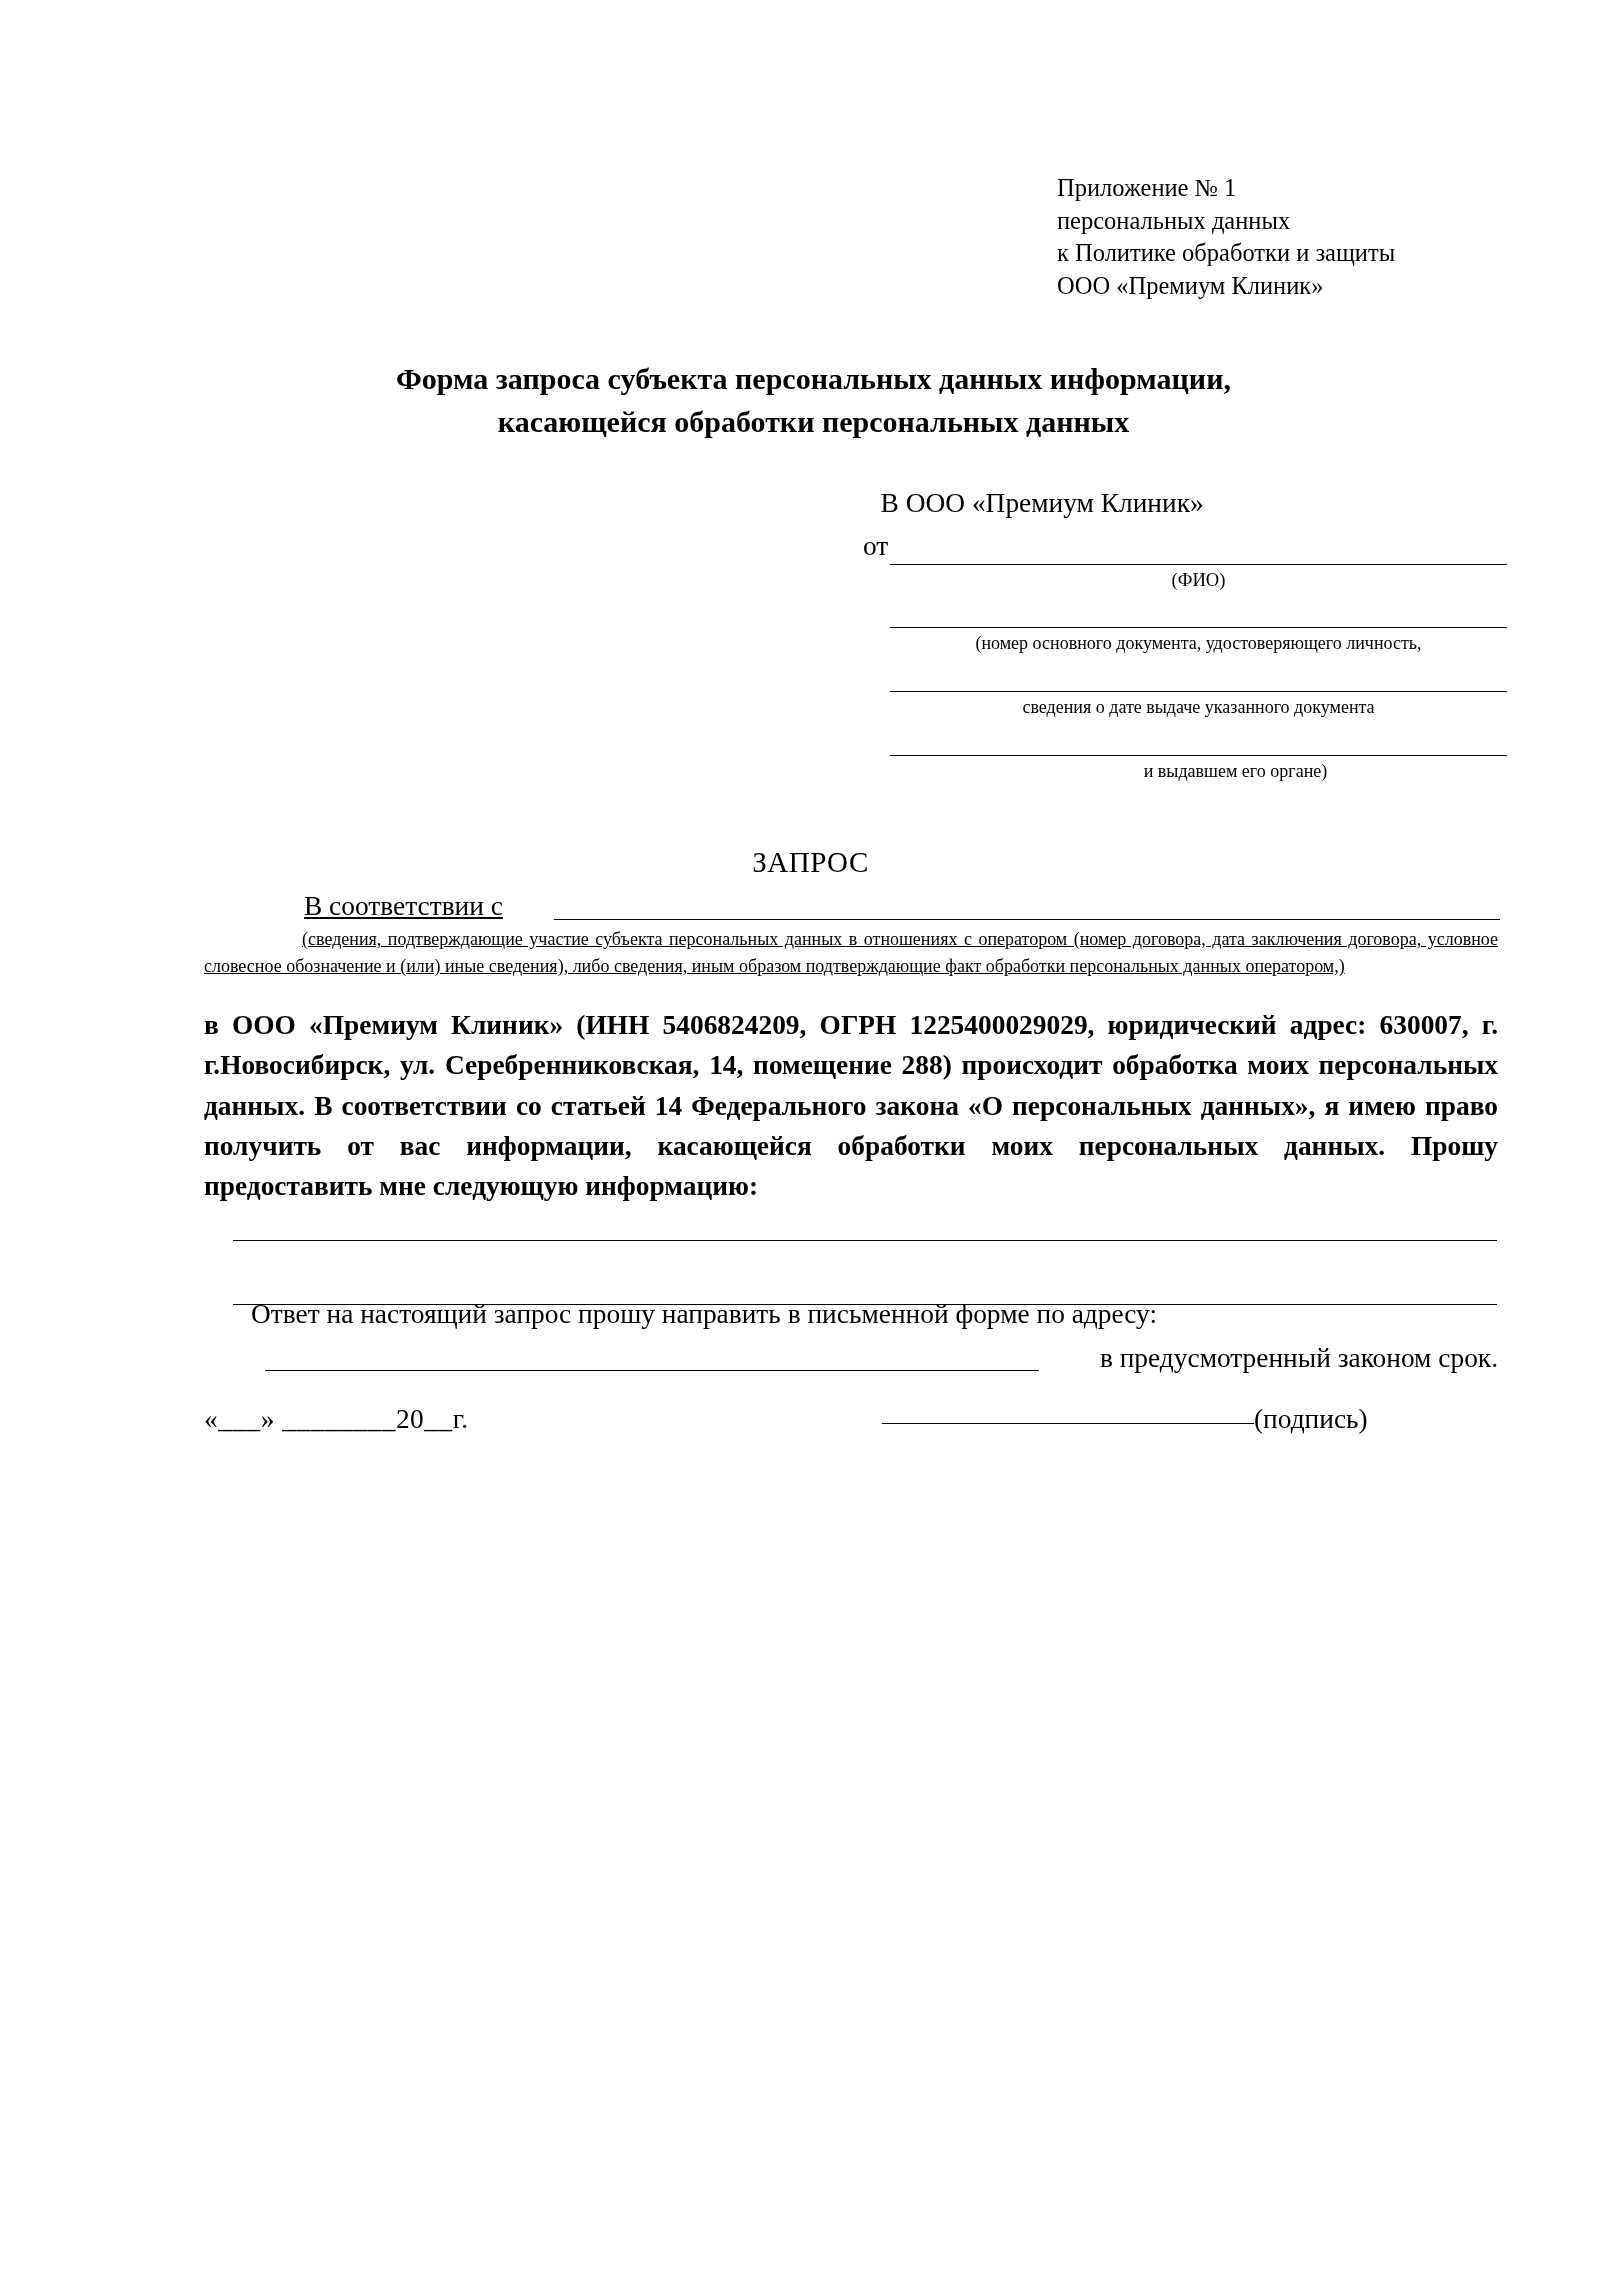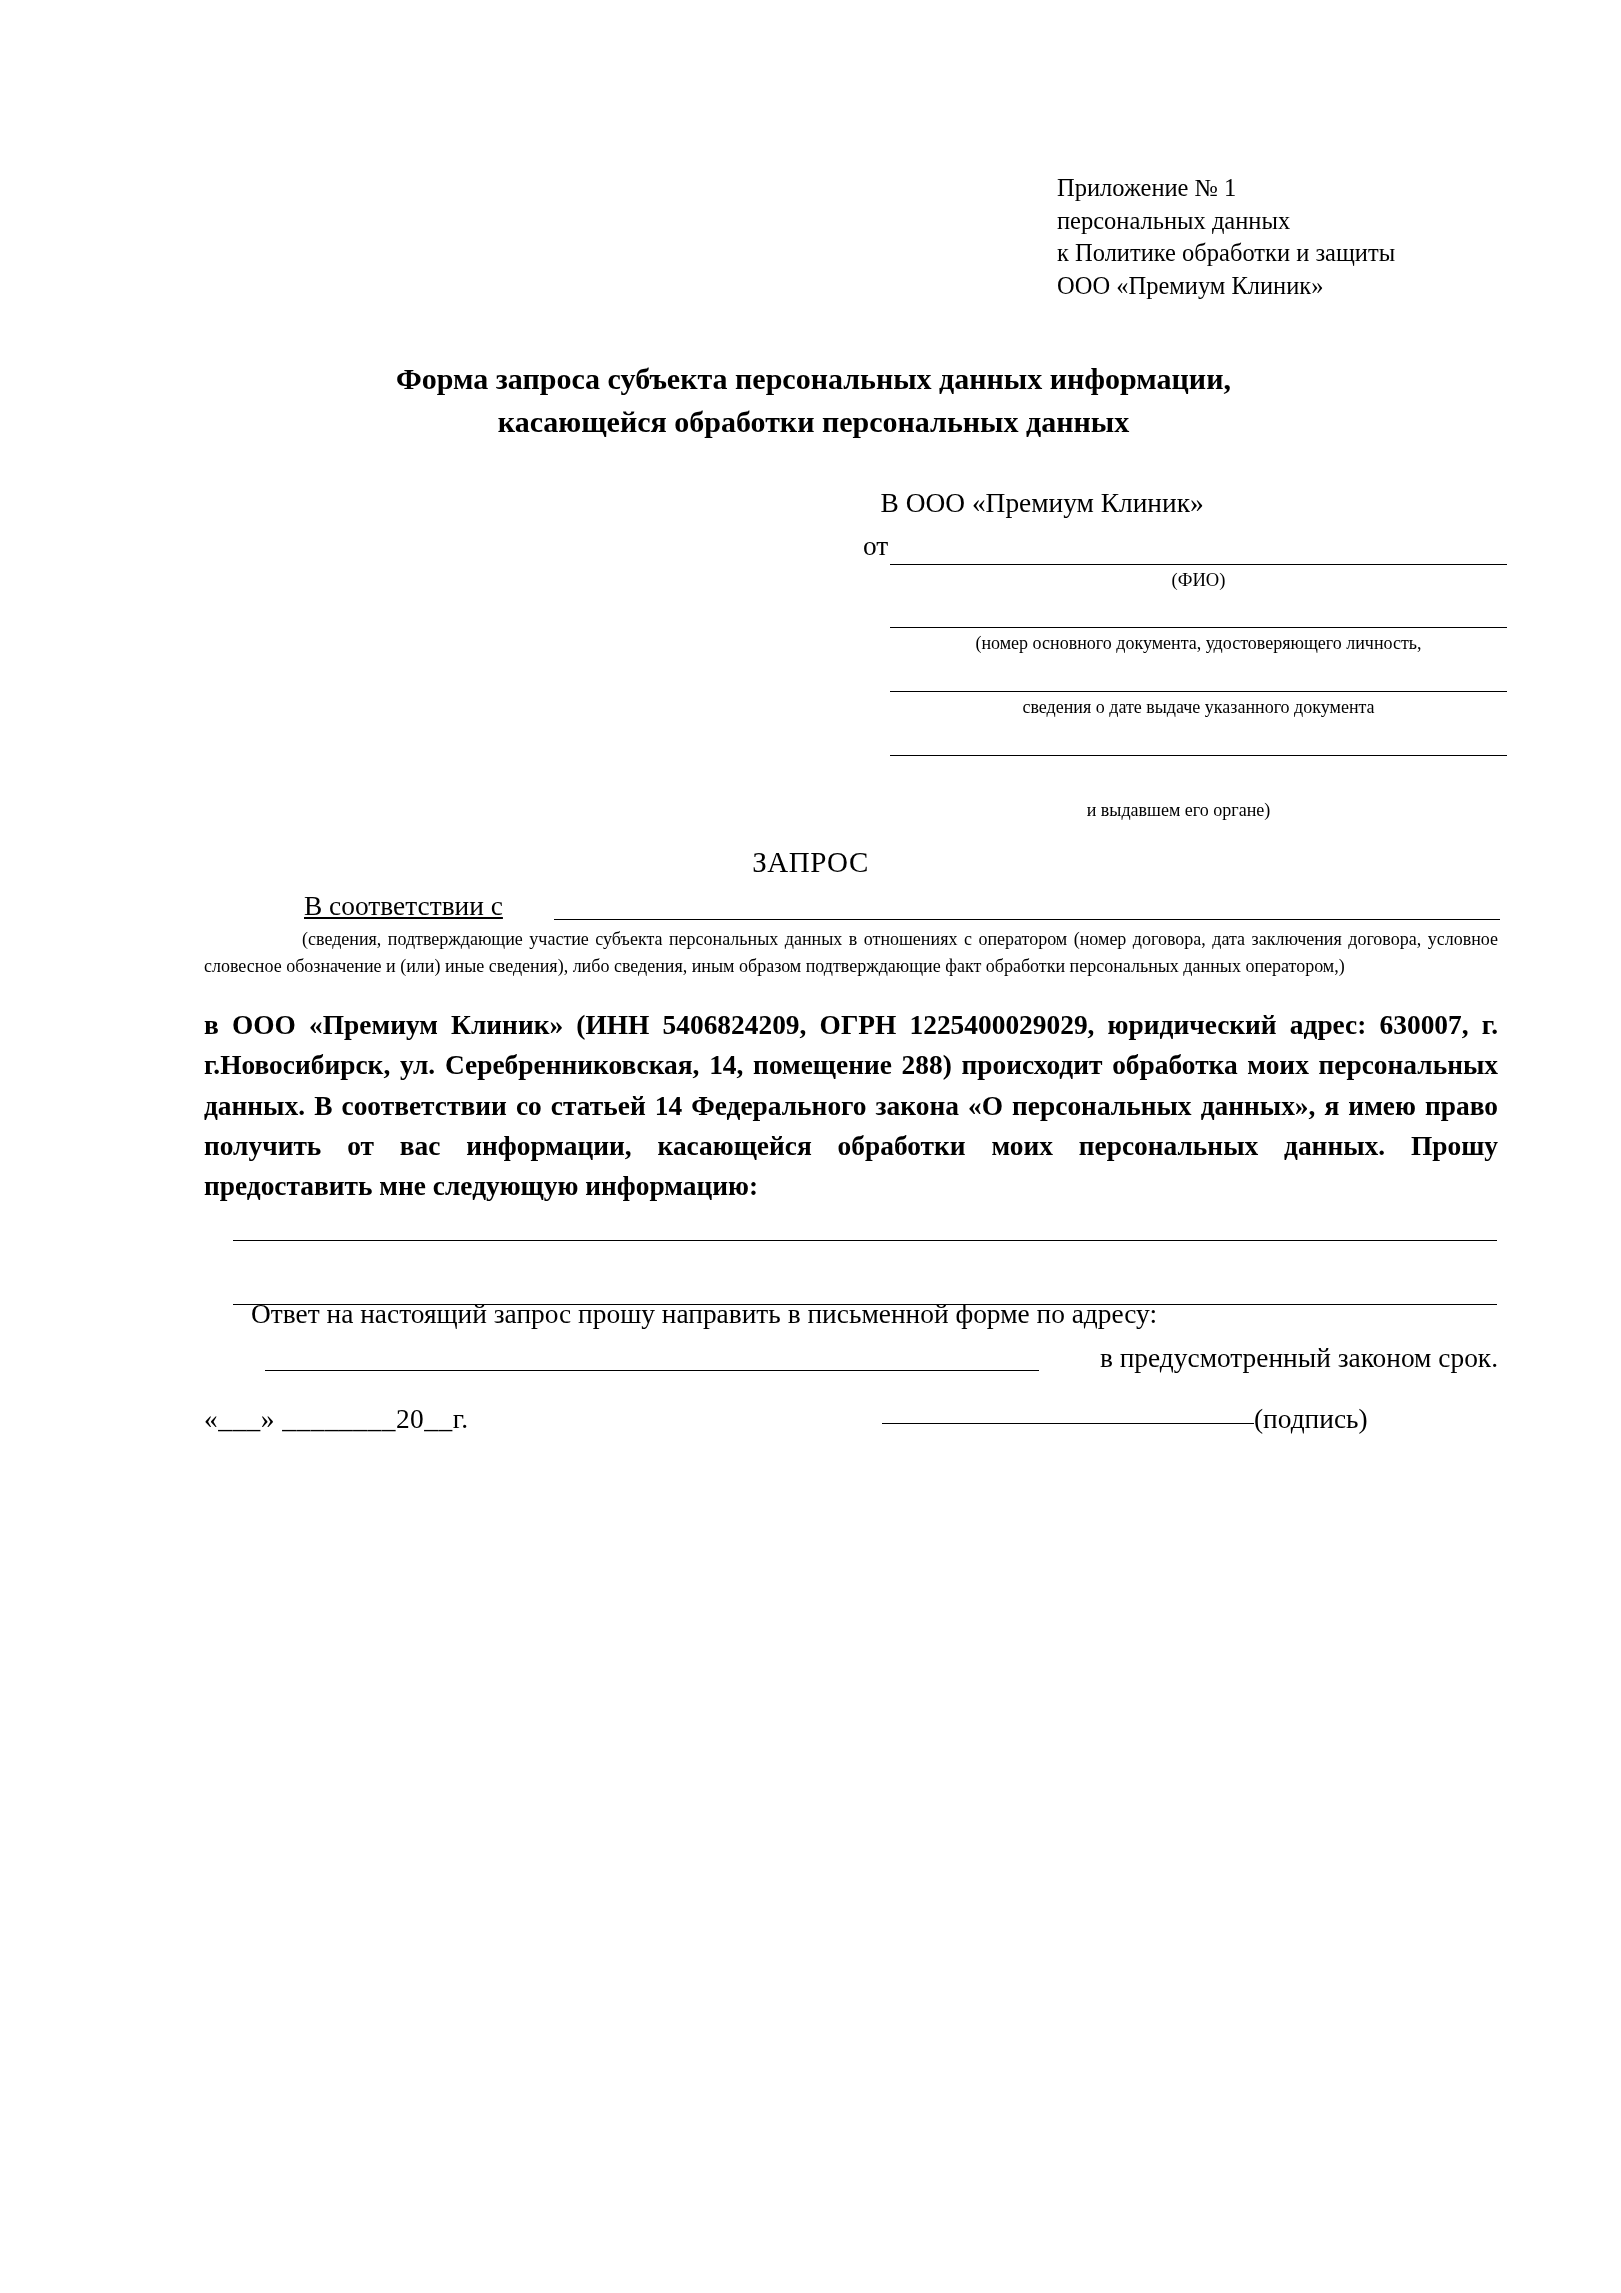--- a/index.html
+++ b/index.html
@@ -102,20 +102,21 @@
     text-decoration: underline;
   }
   .small-note {
     position: absolute;
     left: 204px;
     top: 926px;
     width: 1294px;
     font-size: 18px;
     line-height: 1.5;
     text-align: justify;
+    text-decoration: underline;
   }
   .small-note .indent { display: inline-block; width: 98px; }
 
   .para {
     position: absolute;
     left: 204px;
     top: 1005px;
     width: 1294px;
     font-size: 27.4px;
     line-height: 1.47;
@@ -198,21 +199,21 @@
   <div class="fieldline" style="left:890px; top:564px; width:617px;"></div>
   <div class="caption" style="left:890px; top:569px; width:617px;">(ФИО)</div>
 
   <div class="fieldline" style="left:890px; top:627px; width:617px;"></div>
   <div class="caption small" style="left:880px; top:633px; width:637px;">(номер основного документа, удостоверяющего личность,</div>
 
   <div class="fieldline" style="left:890px; top:691px; width:617px;"></div>
   <div class="caption small" style="left:890px; top:697px; width:617px;">сведения о дате выдаче указанного документа</div>
 
   <div class="fieldline" style="left:890px; top:755px; width:617px;"></div>
-  <div class="caption small" style="left:870px; top:761px; width:617px;margin-top:39px;">и выдавшем его органе)</div>
+  <div class="caption small" style="left:927px; top:761px; width:617px;">и выдавшем его органе)</div>
 
   <div class="zapros">ЗАПРОС</div>
 
   <div class="in-accordance">В соответствии с</div>
   <div class="fieldline" style="left:554px; top:919px; width:946px;"></div>
 
   <div class="small-note"><span class="indent"></span><span>(сведения, подтверждающие участие субъекта персональных данных в отношениях с оператором (номер договора, дата заключения договора, условное словесное обозначение и (или) иные сведения), либо сведения, иным образом подтверждающие факт обработки персональных данных оператором,)</span></div>
 
   <div class="para">
     <p>в ООО «Премиум Клиник» (ИНН 5406824209, ОГРН 1225400029029, юридический адрес: 630007, г. г.Новосибирск, ул. Серебренниковская, 14, помещение 288) происходит обработка моих персональных данных. В соответствии со статьей 14 Федерального закона «О персональных данных», я имею право получить от вас информации, касающейся обработки моих персональных данных. Прошу предоставить мне следующую информацию:</p>

